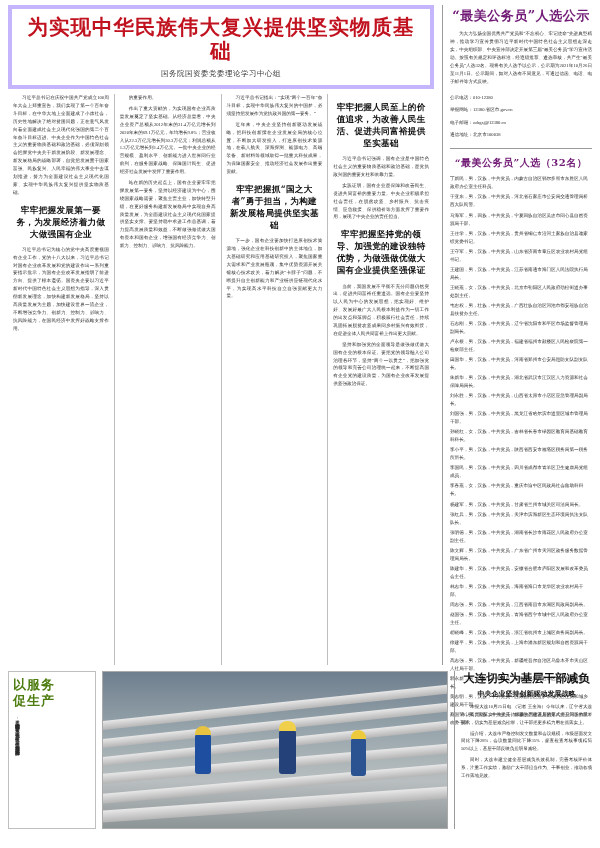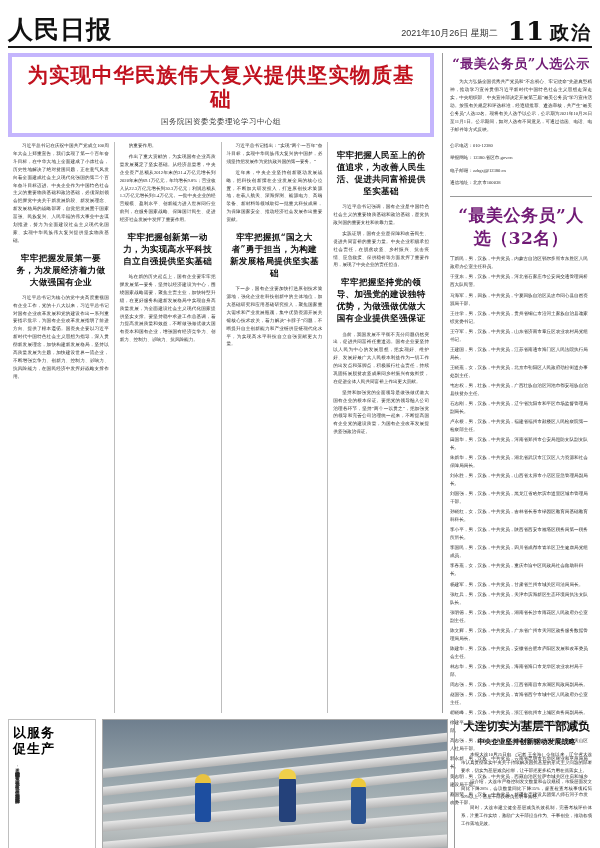--- a/index.html
+++ b/index.html
@@ -133,21 +133,21 @@
     height:158px;
   }
   .bl{
     width:88px;
     border:1px solid #bfbfbf;
     padding:5px 4px;
     box-sizing:border-box;
     display:flex;flex-direction:column;
   }
   .bl-title{
-    font-family:"DejaVu Serif",serif;font-weight:bold;font-size:13px;color:#000000;
+    font-family:"DejaVu Serif",serif;font-weight:bold;font-size:13px;color:#4d7c0f;
     line-height:1.25;letter-spacing:1px;
   }
   .bl-text{
     margin-top:6px;font-size:4.4px;line-height:1.8;color:#2a2a2a;
     writing-mode:vertical-rl;
     text-orientation:upright;
     height:96px;
     align-self:flex-start;
   }
 
@@ -180,28 +180,20 @@
   
   .ph-sky{position:absolute;inset:0;background:linear-gradient(#6f7f8e,#9aa7ad 40%,#b9bfc0 70%,#8d9496);}
   .ph-pipe{position:absolute;background:linear-gradient(#e8e8e8,#b5b5b5);}
   .ph-worker{position:absolute;border-radius:3px;}
 </style>
 </head>
 <body>
 
 <div class="page">
 
-  <div class="masthead">
-    <div class="logo">人民日报</div>
-    <div class="masthead-mid">
-      <span class="masthead-date">2021年10月26日 星期二</span>
-    </div>
-    <div class="pagenum">11</div>
-    <div class="section-name">政治</div>
-  </div>
 
   <div class="content">
 
     <div class="left-zone">
 
       <div class="headline-box">
         <div class="headline">为实现中华民族伟大复兴提供坚实物质基础</div>
         <div class="byline">国务院国资委党委理论学习中心组</div>
       </div>
 
@@ -209,21 +201,20 @@
 
         <div class="col">
           <p>习近平总书记在庆祝中国共产党成立100周年大会上郑重宣告，我们实现了第一个百年奋斗目标，在中华大地上全面建成了小康社会，历史性地解决了绝对贫困问题，正在意气风发向着全面建成社会主义现代化强国的第二个百年奋斗目标迈进。中央企业作为中国特色社会主义的重要物质基础和政治基础，必须深刻领会把握党中央关于新发展阶段、新发展理念、新发展格局的战略部署，自觉把发展置于国家富强、民族复兴、人民幸福的伟大事业中去谋划推进，努力为全面建设社会主义现代化国家、实现中华民族伟大复兴提供坚实物质基础。</p>
           <div class="sub">牢牢把握发展第一要务，为发展经济着力做大做强国有企业</div>
           <p>习近平总书记为核心的党中央高度重视国有企业工作，党的十八大以来，习近平总书记对国有企业改革发展和党的建设作出一系列重要指示批示，为国有企业改革发展指明了前进方向、提供了根本遵循。国资央企要以习近平新时代中国特色社会主义思想为指导，深入贯彻新发展理念，加快构建新发展格局，坚持以高质量发展为主题，加快建设世界一流企业，不断增强竞争力、创新力、控制力、影响力、抗风险能力，在国民经济中发挥好战略支撑作用。</p>
         </div>
 
         <div class="col">
           <p>的重要作用。</p>
           <p>作出了重大贡献的，为实现国有企业高质量发展奠定了坚实基础。从经济总量看，中央企业资产总额从2012年末的31.4万亿元增长到2020年末的69.1万亿元，年均增长9.8%；营业收入从22.3万亿元增长到30.3万亿元；利润总额从1.3万亿元增长到1.4万亿元。一批中央企业的经营规模、盈利水平、创新能力进入世界同行业前列，在服务国家战略、保障国计民生、促进经济社会发展中发挥了重要作用。</p>
-          <div class="sub">牢牢把握创新第一动力，为实现高水平科技自立自强提供坚实基础</div>
           <p>站在新的历史起点上，国有企业要牢牢把握发展第一要务，坚持以经济建设为中心，围绕国家战略需要，聚焦主责主业，加快转型升级，在更好服务构建新发展格局中实现自身高质量发展，为全面建设社会主义现代化国家提供坚实支撑。要坚持稳中求进工作总基调，着力提高发展质量和效益，不断做强做优做大国有资本和国有企业，增强国有经济竞争力、创新力、控制力、影响力、抗风险能力。</p>
         </div>
 
         <div class="col">
           <p>习近平总书记指出：“实现“两个一百年”奋斗目标，实现中华民族伟大复兴的中国梦，必须坚持把发展作为党执政兴国的第一要务。”</p>
           <p>近年来，中央企业坚持创新驱动发展战略，把科技创新摆在企业发展全局的核心位置，不断加大研发投入，打造原创技术策源地，在载人航天、深海探测、能源电力、高端装备、新材料等领域取得一批重大科技成果，为保障国家安全、推动经济社会发展作出重要贡献。</p>
           <div class="sub">牢牢把握抓“国之大者”勇于担当，为构建新发展格局提供坚实基础</div>
           <p>下一步，国有企业要加快打造原创技术策源地，强化企业在科技创新中的主体地位，加大基础研究和应用基础研究投入，聚焦国家重大需求和产业发展瓶颈，集中优势资源开展关键核心技术攻关，着力解决“卡脖子”问题，不断提升自主创新能力和产业链供应链现代化水平，为实现高水平科技自立自强贡献更大力量。</p>
         </div>
 
@@ -244,21 +235,21 @@
       <div class="r-body">
         <p>为大力弘扬全国优秀共产党员和“不忘初心、牢记使命”先进典型精神，推动学习宣传贯彻习近平新时代中国特色社会主义思想走深走实，中央组织部、中央宣传部决定开展第三届“最美公务员”学习宣传活动。按照有关规定和评选标准，经逐级推荐、遴选审核，共产生“最美公务员”人选32名。现将有关人选予以公示，公示期为2021年10月26日至11月1日。公示期间，如对人选有不同意见，可通过信函、电话、电子邮件等方式反映。</p>
       </div>
       <div class="r-note">
         <p>公示电话：010-12380</p>
         <p>举报网站：12380.省区市.gov.cn</p>
         <p>电子邮箱：zzbgsj@12380.cn</p>
         <p>通信地址：北京市100038</p>
       </div>
       <div class="r-rule"></div>
-      <div class="r-title" style="font-size:17px;">“最美公务员”人选（32名）</div>
+      <div class="r-title" style="font-size:10px;">“最美公务员”人选（32名）</div>
       <div class="r-list">
         <p>丁新民，男，汉族，中共党员，内蒙古自治区鄂尔多斯市东胜区人民政府办公室主任科员。</p>
         <p>于亚东，男，汉族，中共党员，河北省石家庄市公安局交通管理局桥西大队民警。</p>
         <p>马海军，男，回族，中共党员，宁夏回族自治区吴忠市同心县自然资源局干部。</p>
         <p>王仕学，男，汉族，中共党员，贵州省铜仁市沿河土家族自治县谯家镇党委书记。</p>
         <p>王守军，男，汉族，中共党员，山东省济南市章丘区农业农村局党组书记。</p>
         <p>王建国，男，汉族，中共党员，江苏省南通市海门区人民法院执行局局长。</p>
         <p>王晓燕，女，汉族，中共党员，北京市朝阳区人民政府劲松街道办事处副主任。</p>
         <p>韦忠权，男，壮族，中共党员，广西壮族自治区河池市都安瑶族自治县扶贫办主任。</p>
         <p>石志刚，男，汉族，中共党员，辽宁省沈阳市和平区市场监督管理局副局长。</p>

